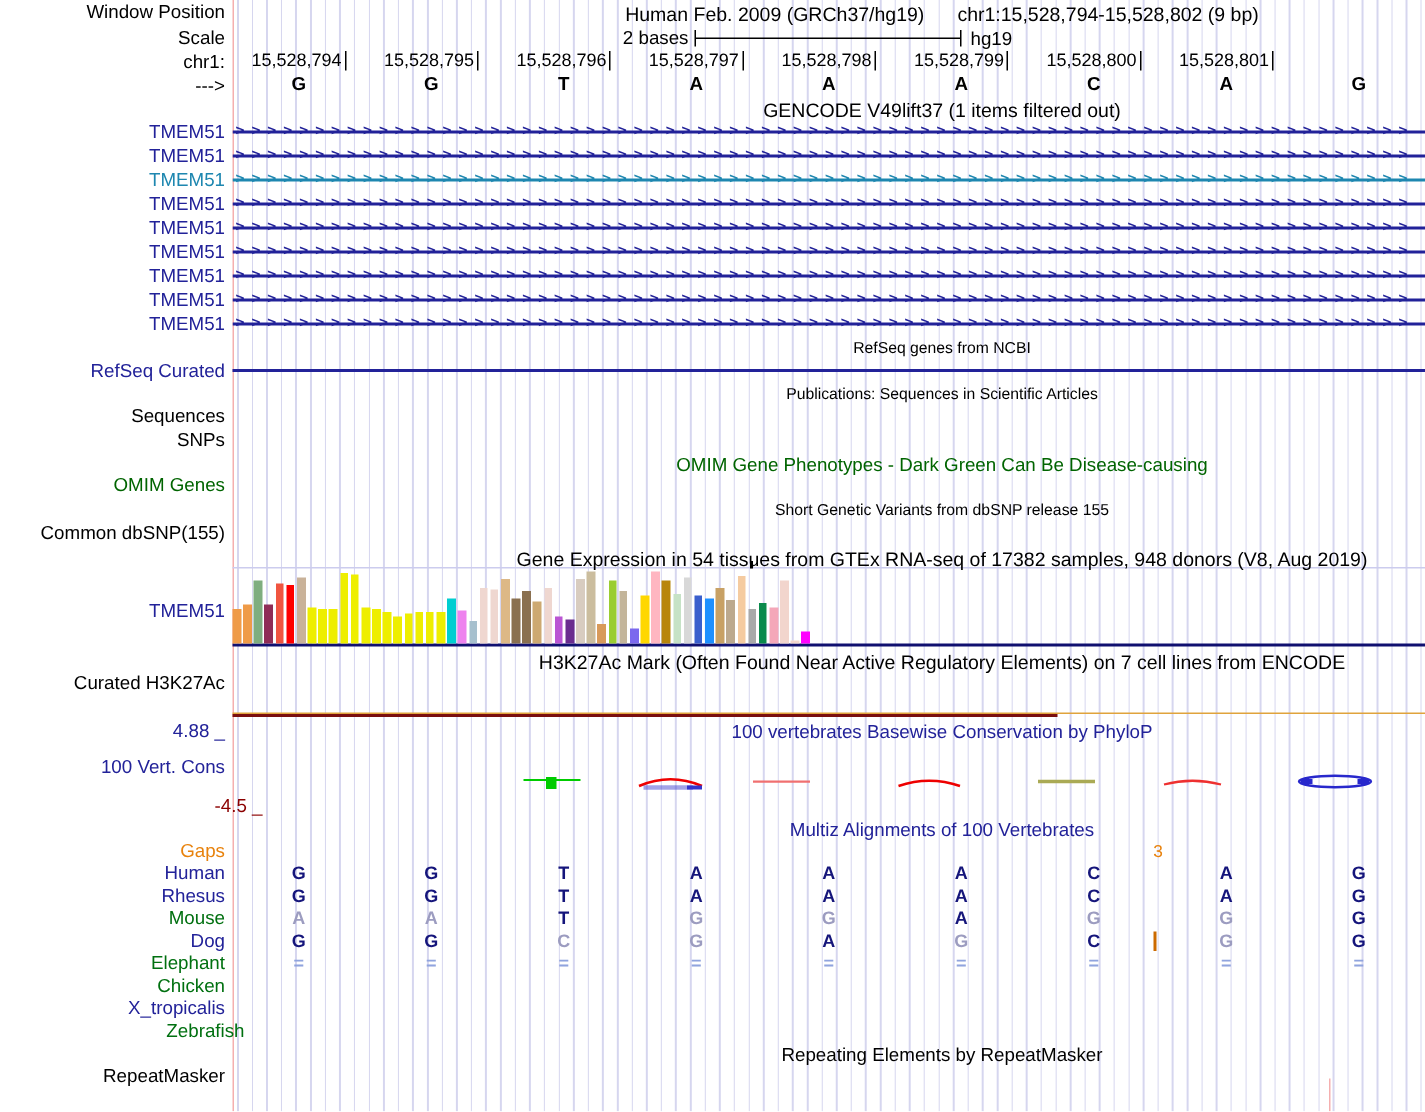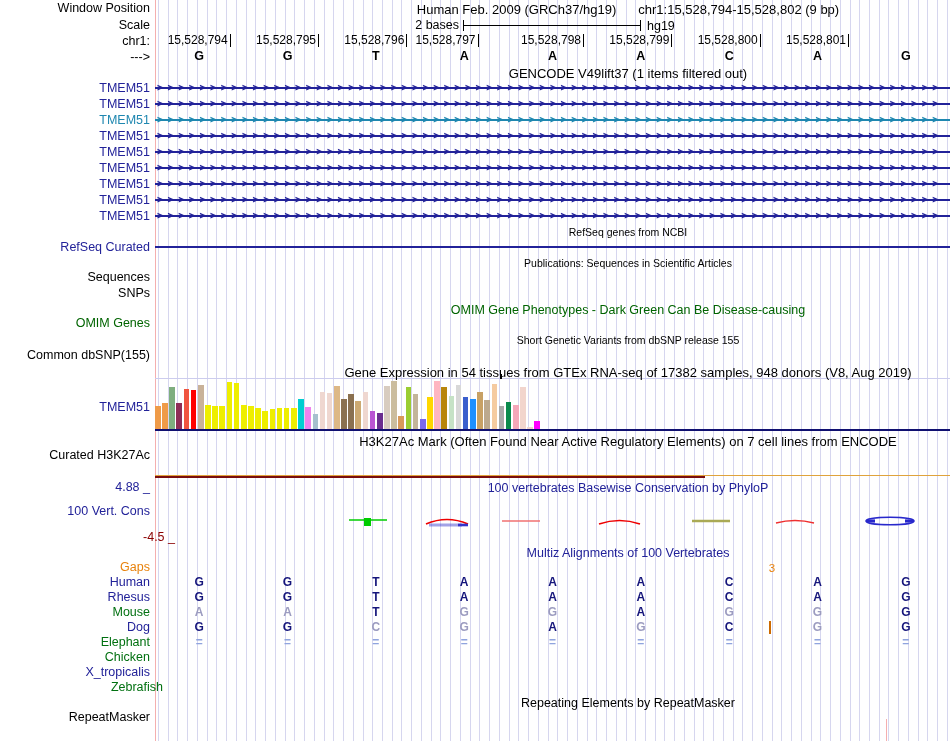--- a/index.html
+++ b/index.html
@@ -95,21 +95,21 @@
       <div class="lbl" style="top: 635px; color: rgb(0, 112, 16);">Elephant</div>
       <div class="lbl" style="top: 650px; color: rgb(0, 112, 16);">Chicken</div>
       <div class="lbl" style="top: 665px; color: rgb(34, 34, 153);">X_tropicalis</div>
       <div class="lbl" style="top: 680px; color: rgb(0, 112, 16); padding-left: 13px;">Zebrafish</div>
       <div class="lbl" style="top: 710px; color: rgb(0, 0, 0);">RepeatMasker</div>
     </div>
   <div id="ruler">
       <div class="poscell" style="left: 139.167px; top: 34px;"><span>15,528,794</span></div>
       <div class="poscell" style="left: 227.5px; top: 34px;"><span>15,528,795</span></div>
       <div class="poscell" style="left: 315.833px; top: 34px;"><span>15,528,796</span></div>
-      <div class="poscell" style="left: 387px; top: 34px;"><span>15,528,797</span></div>
+      <div class="poscell" style="left: 404px; top: 34px;"><span>15,528,797</span></div>
       <div class="poscell" style="left: 492.5px; top: 34px;"><span>15,528,798</span></div>
       <div class="poscell" style="left: 580.833px; top: 34px;"><span>15,528,799</span></div>
       <div class="poscell" style="left: 669.167px; top: 34px;"><span>15,528,800</span></div>
       <div class="poscell" style="left: 757.5px; top: 34px;"><span>15,528,801</span></div>
     </div>
   <div id="bases-row">
       <div class="baseletter" style="left: 188.167px; top: 49px;">G</div>
       <div class="baseletter" style="left: 276.5px; top: 49px;">G</div>
       <div class="baseletter" style="left: 364.833px; top: 49px;">T</div>
       <div class="baseletter" style="left: 453.167px; top: 49px;">A</div>

